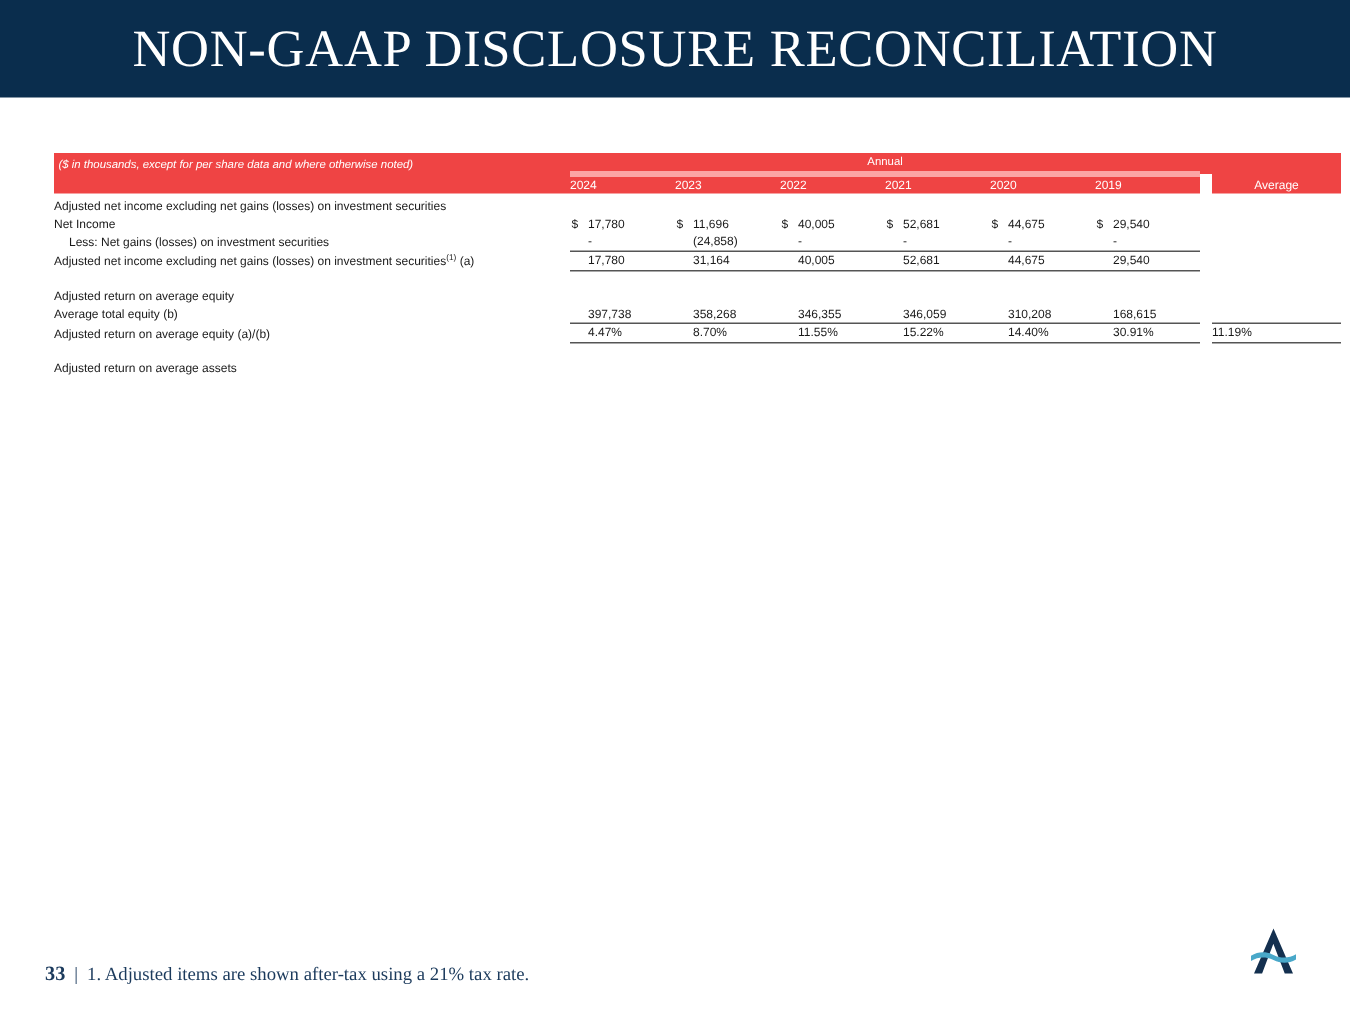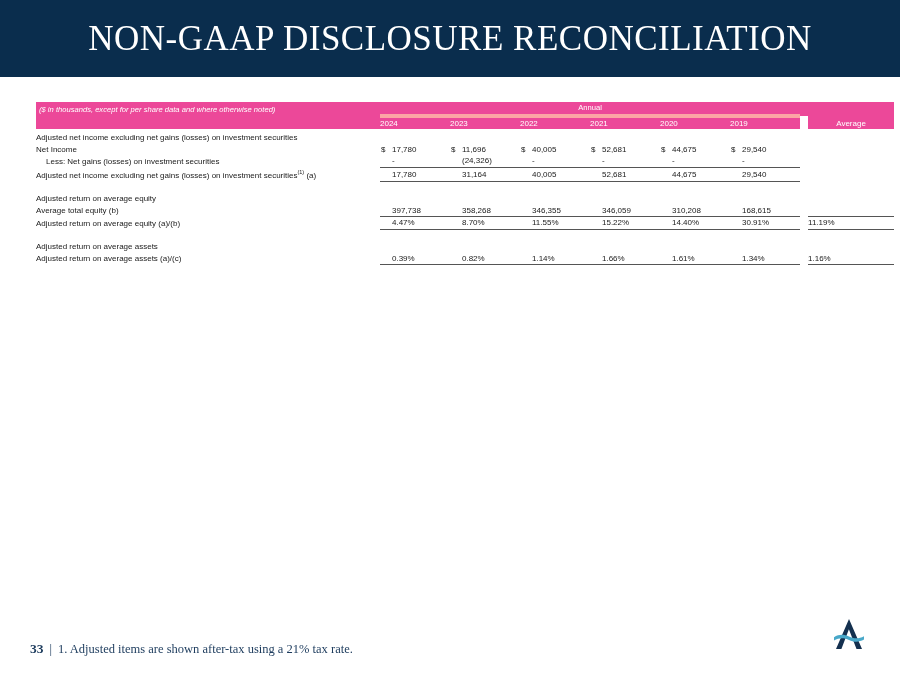--- a/index.html
+++ b/index.html
@@ -14,21 +14,21 @@
     position: relative;
     overflow: hidden;
   }
 
   
   .title-band {
     position: absolute;
     left: 0;
     top: 0;
     width: 900px;
-    height: 77px;
+    height: 65px;
     background: #0a2d4d;
   }
   .title-band .title-text {
     position: absolute;
     left: 0;
     right: 0;
     top: 50%;
     transform: translateY(-50%);
     text-align: center;
     color: #ffffff;
@@ -60,21 +60,21 @@
     height: 11.5px;
   }
 
   
   col.c-label  { width: 344px; }
   col.c-cur    { width: 12px; }
   col.c-val    { width: 58px; }
   col.c-gap    { width: 8px; }
   col.c-avg    { width: 86px; }
 
-  .navy { background: #ec4899; color: #ffffff; }
+  .navy { background: #ef4444; color: #ffffff; }
   .caption {
     font-style: italic;
     font-size: 7.6px;
     padding-left: 3px !important;
     height: 16px;
     line-height: 16px;
     vertical-align: middle;
   }
   .annual-head {
     text-align: center;
@@ -205,21 +205,21 @@
       <td class="num">29,540</td>
       <td></td>
       <td class="num"></td>
     </tr>
 
     <tr>
       <td class="indent2">Less: Net gains (losses) on investment securities</td>
       <td class="rule-bot-thin"></td>
       <td class="num rule-bot-thin">-</td>
       <td class="rule-bot-thin"></td>
-      <td class="num rule-bot-thin">(24,326)</td>
+      <td class="num rule-bot-thin">(24,858)</td>
       <td class="rule-bot-thin"></td>
       <td class="num rule-bot-thin">-</td>
       <td class="rule-bot-thin"></td>
       <td class="num rule-bot-thin">-</td>
       <td class="rule-bot-thin"></td>
       <td class="num rule-bot-thin">-</td>
       <td class="rule-bot-thin"></td>
       <td class="num rule-bot-thin">-</td>
       <td></td>
       <td class="num"></td>
@@ -291,37 +291,20 @@
     <tr class="spacer">
           <td colspan="15"></td>
         </tr>
 
     <tr>
       <td class="sec-title">Adjusted return on average assets</td>
       <td colspan="14"></td>
     </tr>
 
 
-    <tr>
-      <td>Adjusted return on average assets (a)/(c)</td>
-      <td class="rule-bot-thick"></td>
-      <td class="num rule-bot-thick">0.39%</td>
-      <td class="rule-bot-thick"></td>
-      <td class="num rule-bot-thick">0.82%</td>
-      <td class="rule-bot-thick"></td>
-      <td class="num rule-bot-thick">1.14%</td>
-      <td class="rule-bot-thick"></td>
-      <td class="num rule-bot-thick">1.66%</td>
-      <td class="rule-bot-thick"></td>
-      <td class="num rule-bot-thick">1.61%</td>
-      <td class="rule-bot-thick"></td>
-      <td class="num rule-bot-thick">1.34%</td>
-      <td></td>
-      <td class="num rule-bot-thick">1.16%</td>
-    </tr>
 
   </tbody>
     </table>
 </div>
 
 <div class="footer">
   <span class="pg">33</span>
   <span class="bar">|</span>
   <span>1. Adjusted items are shown after-tax using a 21% tax rate.</span>
 </div>

